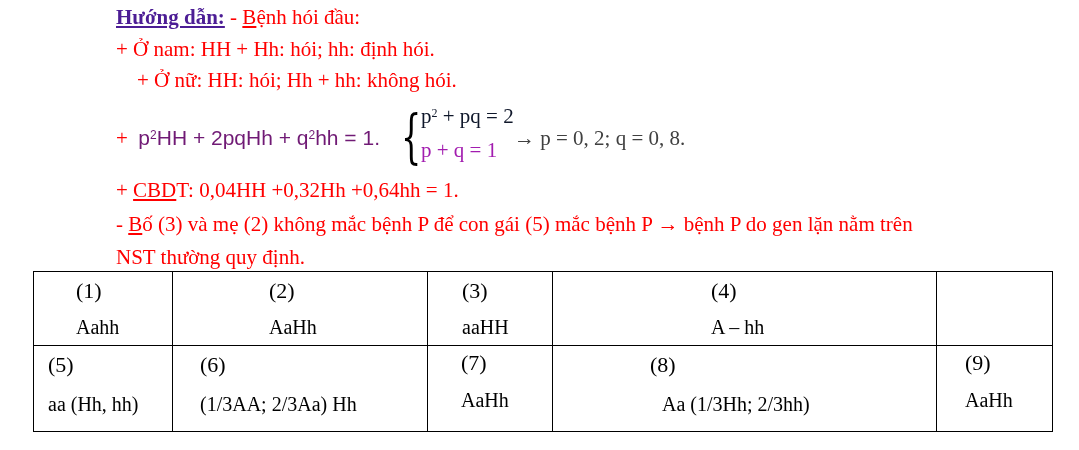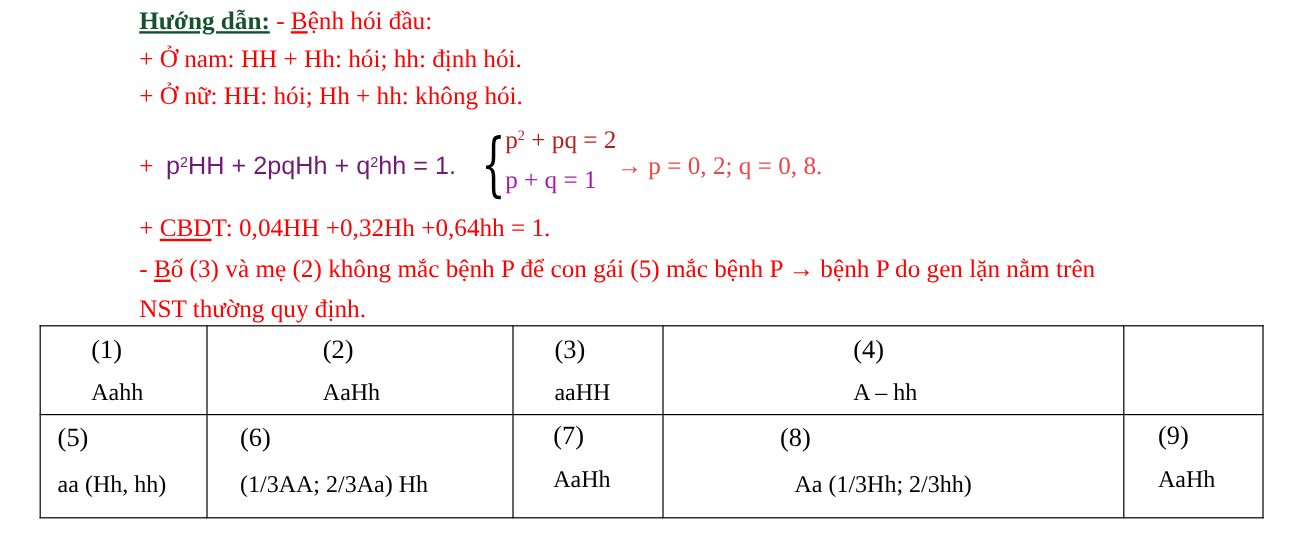--- a/index.html
+++ b/index.html
@@ -4,52 +4,52 @@
 <style>
   html, body { margin: 0; padding: 0; background: #ffffff; }
   body {
     width: 1079px; height: 450px; position: relative; overflow: hidden;
     font-family: "Liberation Serif", "DejaVu Serif", serif;
   }
   .line {
     position: absolute; left: 116px; font-size: 21px; color: #ff0000;
     white-space: nowrap; line-height: 24px;
   }
-  .heading { font-weight: bold; color: #14532d; text-decoration: underline; }
+  .heading { font-weight: bold; color: #4c1d95; text-decoration: underline; }
   .ul { text-decoration: underline; }
   .math { color: #701a75; font-family: Liberation Sans, sans-serif; }
   .math sup { font-size: 12px; position: relative; top: -3px; vertical-align: top; }
   .brace-wrap { display: inline-block; position: absolute; left: 285px; top: -22px; height: 68px; }
   .brace {
     position: absolute; left: 0; top: 0; font-size: 58px; line-height: 66px; color: #000;
     font-family: "DejaVu Serif", serif; transform: scaleX(0.55); transform-origin: left;
   }
-  .sys1 { position: absolute; left: 20px; top: 0px; color: #b91c1c; white-space: nowrap; }
+  .sys1 { position: absolute; left: 20px; top: 0px; color: #0f172a; white-space: nowrap; }
   .sys2 { position: absolute; left: 20px; top: 34px; color: #a21caf; white-space: nowrap; }
-  .tail { position: absolute; left: 398px; top: 0px; color: #ef4444; white-space: nowrap; }
+  .tail { position: absolute; left: 398px; top: 0px; color: #404040; white-space: nowrap; }
 
   table.gt {
     position: absolute; left: 33px; top: 271px; border-collapse: collapse;
     font-family: "Liberation Serif", "DejaVu Serif", serif; font-size: 20px; color: #000;
   }
   table.gt td {
     border: 1.5px solid #000; padding: 0; vertical-align: top; position: relative;
   }
   .cell-id { position: absolute; white-space: nowrap; font-size: 22px; }
   .cell-gt { position: absolute; white-space: nowrap; }
 </style>
 </head>
 <body>
 
 <div>
   <div class="line" style="top:5px;">
     <span class="heading">Hướng dẫn:</span><span> - </span><span class="ul">B</span><span>ệnh hói đầu:</span>
   </div>
   <div class="line" style="top:37px;">+ Ở nam: HH + Hh: hói; hh: định hói.</div>
-  <div class="line" style="top:68px;">+ Ở nữ: HH: hói; Hh + hh: không hói.</div>
+  <div class="line" style="top:68px;margin-left:21px;">+ Ở nữ: HH: hói; Hh + hh: không hói.</div>
 
   <div class="line" style="top:126px;">
     <span>+</span>&nbsp;
     <span class="math"><span>p</span><sup>2</sup><span>HH + 2pqHh + q</span><sup>2</sup><span>hh = 1.</span></span>
     <span class="brace-wrap">
       <span class="brace">{</span>
       <span class="sys1"><span>p</span><sup style="font-size:12px;vertical-align:top;position:relative;top:-3px;">2</sup><span> + pq = 2</span></span>
       <span class="sys2">p + q = 1</span>
     </span>
     <span class="tail">→ p = 0, 2; q = 0, 8.</span>

